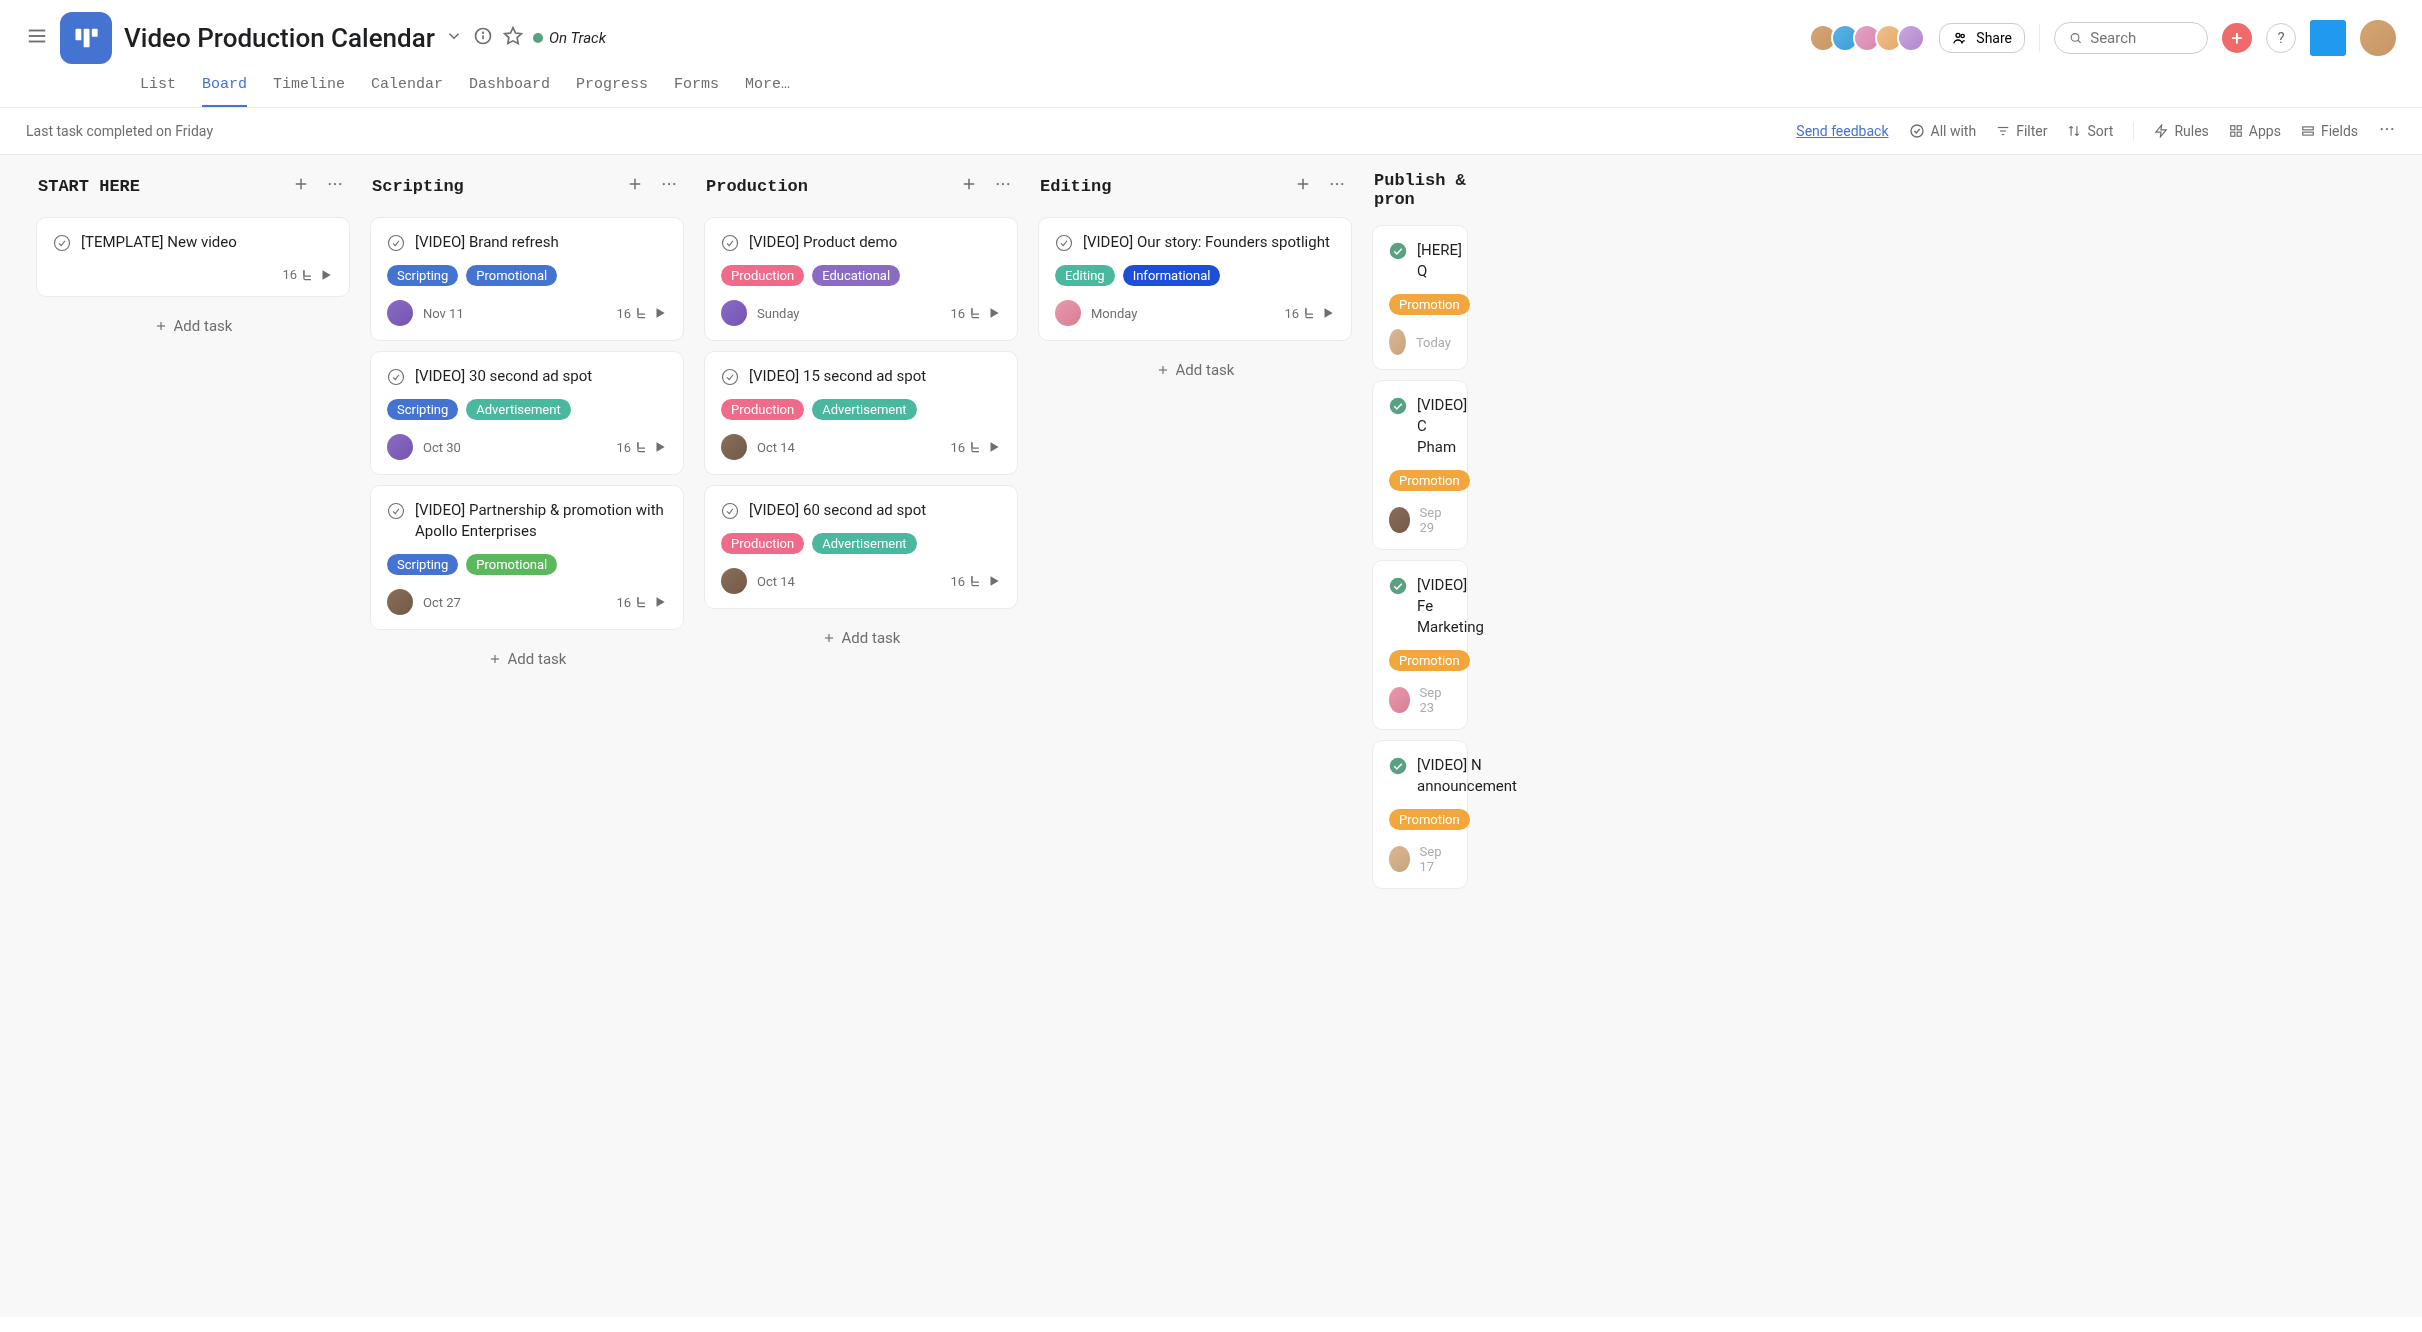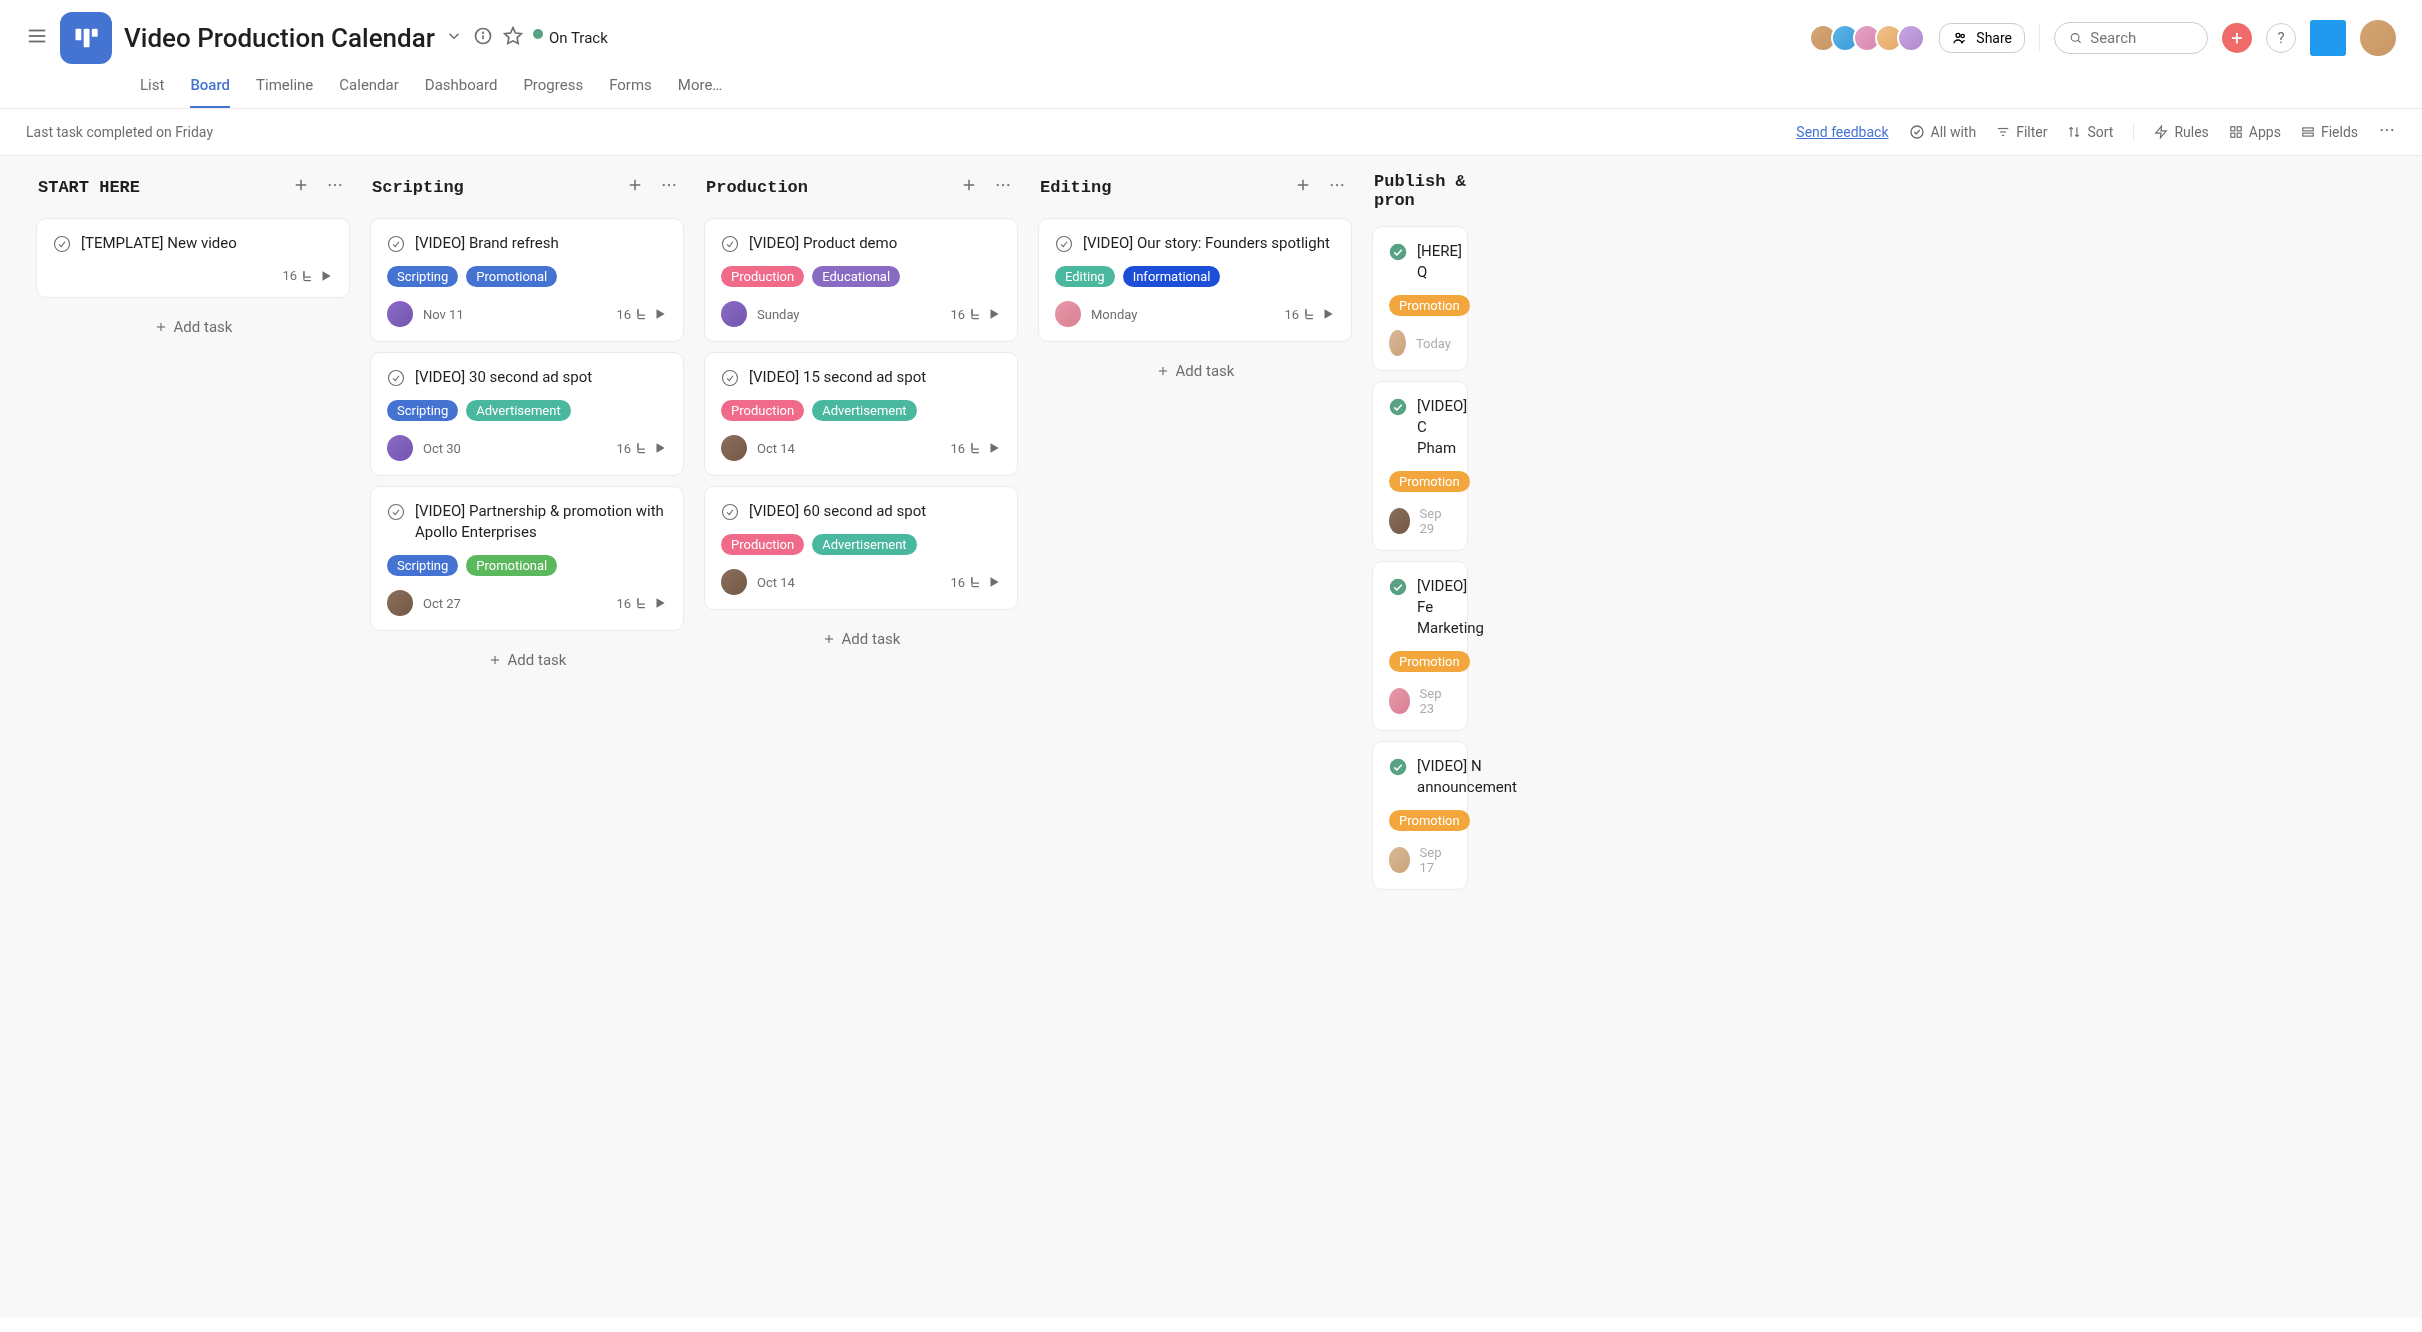--- a/index.html
+++ b/index.html
@@ -9,38 +9,38 @@
     .header { border-bottom: 1px solid #edeae9; }
     .header-top { display: flex; align-items: center; padding: 12px 26px 4px; gap: 12px; }
     .menu-icon { cursor: pointer; color: #6d6e6f; }
     .menu-icon svg { width: 22px; height: 22px; }
     .project-icon { width: 52px; height: 52px; background: #4573d2; border-radius: 12px; display: flex; align-items: center; justify-content: center; }
     .project-icon svg { width: 28px; height: 28px; fill: #fff; }
     .title-area { flex: 1; display: flex; flex-direction: column; gap: 2px; }
     .title-row { display: flex; align-items: center; gap: 10px; }
     .project-title { font-size: 26px; font-weight: 500; }
     .chev-icon, .info-icon, .star-icon { color: #6d6e6f; cursor: pointer; }
-    .status-badge { display: flex; gap: 6px; font-size: 15px; color: #1e1f21; }
+    .status-badge { display: flex; align-items: center; gap: 6px; font-size: 15px; color: #1e1f21; font-style: italic; }
     .status-dot { width: 10px; height: 10px; border-radius: 50%; background: #58a182; }
     .header-right { display: flex; align-items: center; gap: 14px; }
     .avatars { display: flex; }
     .avatar { width: 28px; height: 28px; border-radius: 50%; border: 2px solid #fff; margin-left: -6px; }
     .avatar:first-child { margin-left: 0; }
     .share-btn { display: flex; align-items: center; gap: 8px; border: 1px solid #cfcbcb; background: #fff; padding: 6px 12px; border-radius: 12px; font-size: 14px; cursor: pointer; }
     .sep { width: 1px; height: 28px; background: #edeae9; }
     .search-box { display: flex; align-items: center; gap: 8px; border: 1px solid #cfcbcb; border-radius: 18px; padding: 6px 14px; width: 154px; }
     .search-box input { border: none; outline: none; font-size: 15px; width: 100%; color: #6d6e6f; background: transparent; }
     .circle-btn { width: 30px; height: 30px; border-radius: 50%; display: flex; align-items: center; justify-content: center; cursor: pointer; border: none; }
     .add-circle { background: #f06a6a; color: #fff; font-size: 20px; }
     .help-circle { background: #fff; border: 1px solid #cfcbcb; color: #6d6e6f; font-size: 15px; }
     .blue-box { width: 36px; height: 36px; background: #1f9aef; border-radius: 3px; }
     .user-avatar { width: 36px; height: 36px; border-radius: 50%; }
 
     .tabs { display: flex; gap: 26px; padding: 0 140px 0 140px; }
-    .tab { padding: 8px 0 12px; font-size: 15px; color: #6d6e6f; cursor: pointer; border-bottom: 2px solid transparent; }
+    .tab { padding: 8px 0 12px; font-size: 15px; color: #6d6e6f; cursor: pointer; border-bottom: 2px solid transparent; font-family: Liberation Mono, monospace; }
     .tab.active { color: #4573d2; border-bottom-color: #4573d2; font-weight: 500; }
 
     
     .toolbar { display: flex; align-items: center; padding: 12px 26px; border-bottom: 1px solid #edeae9; }
     .tb-left { color: #6d6e6f; font-size: 14px; }
     .tb-right { margin-left: auto; display: flex; align-items: center; gap: 20px; }
     .tb-link { color: #4573d2; text-decoration: underline; font-size: 14px; cursor: pointer; }
     .tb-item { display: flex; align-items: center; gap: 6px; font-size: 14px; color: #6d6e6f; cursor: pointer; }
     .tb-sep { width: 1px; height: 18px; background: #edeae9; }
     .more-dots { cursor: pointer; color: #6d6e6f; }

